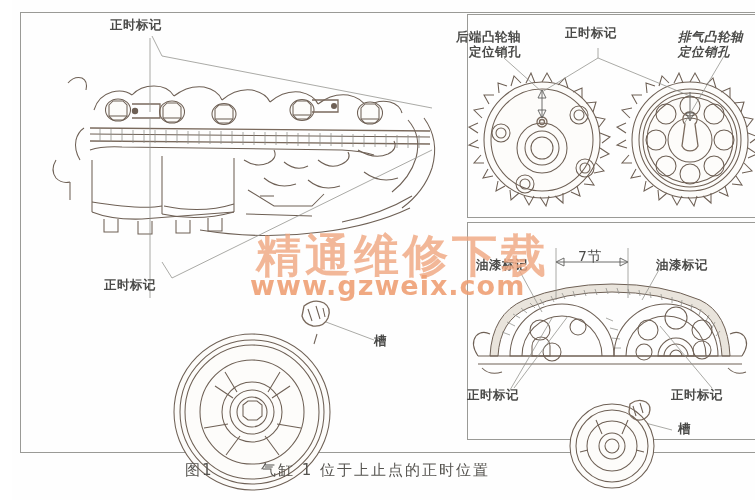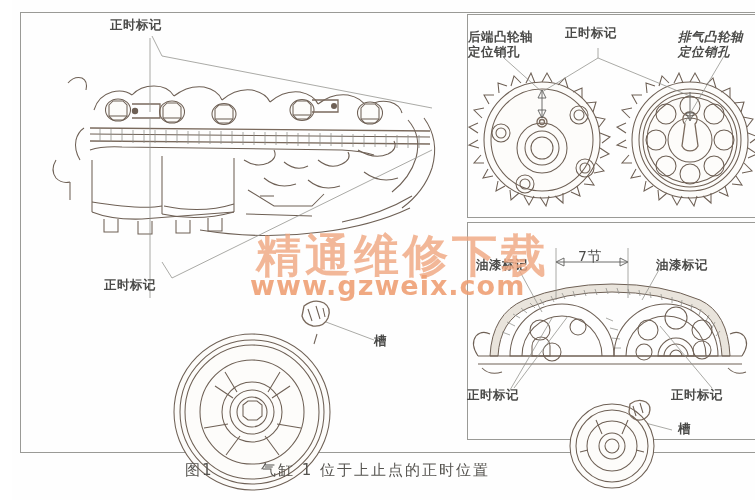--- a/index.html
+++ b/index.html
@@ -314,21 +314,21 @@
     </g>
 
   </svg>
 
   <div class="lbl b" style="left:98px;top:18px;">正时标记</div>
 
   <div class="lbl b" style="left:92px;top:278px;">正时标记</div>
 
   <div class="lbl b" style="left:362px;top:334px;">槽</div>
 
-  <div class="lbl b" style="left:456px;top:30px;">后端凸轮轴
+  <div class="lbl b" style="left:444px;top:30px;text-align:right;">后端凸轮轴
 定位销孔</div>
 
   <div class="lbl b" style="left:553px;top:26px;">正时标记</div>
 
   <div class="lbl b" style="left:666px;top:30px;font-style:italic;">排气凸轮轴
 定位销孔</div>
 
   <div class="lbl b" style="left:464px;top:258px;">油漆标记</div>
 
   <div class="lbl" style="left:566px;top:249px;font-size:14px;">7节</div>

